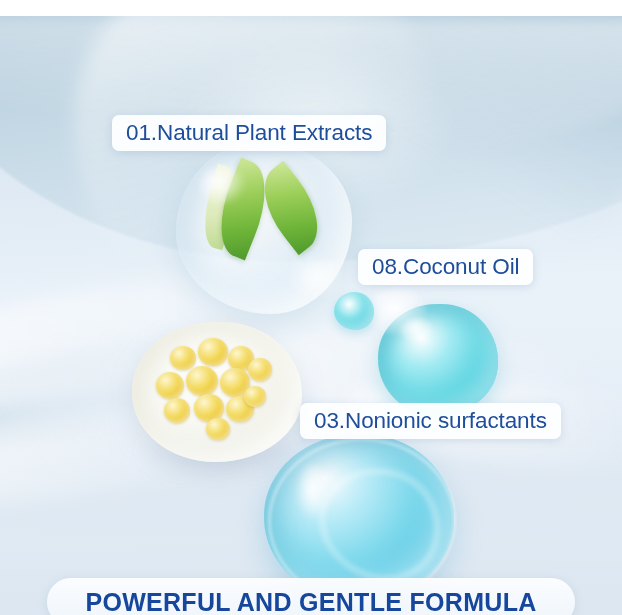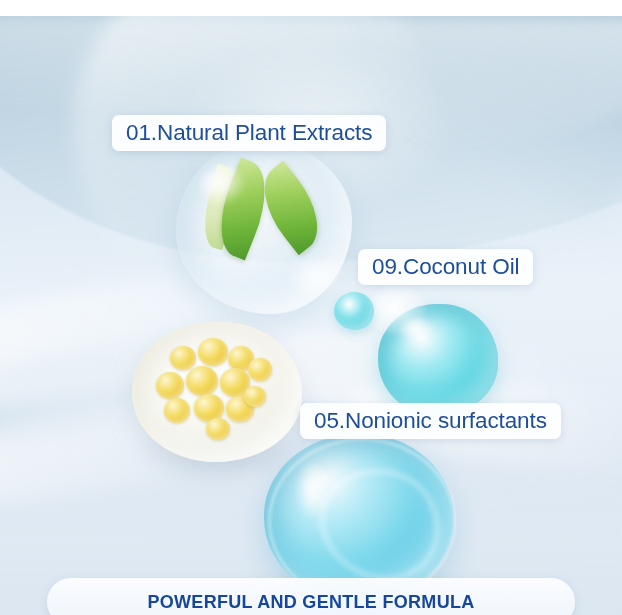--- a/index.html
+++ b/index.html
@@ -294,21 +294,21 @@
     width: 528px; height: 48px;
     display: flex;
     align-items: center;
     justify-content: center;
     background: linear-gradient(180deg, rgba(252,253,255,.97), rgba(240,246,252,.93));
     border-radius: 26px;
     box-shadow: 0 2px 10px rgba(120,155,190,.2);
   }
   .banner-text {
     color: #16479c;
-    font-size: 18px;
+    font-size: 25px;
     font-weight: 700;
     letter-spacing: .3px;
     white-space: nowrap;
   }
 </style>
 </head>
 <body>
 
 <div id="poster">
 
@@ -354,20 +354,20 @@
   <div class="foam-white"></div>
   <div class="droplet-cyan"></div>
   <div class="orb-cyan-hl"></div>
 
   <div class="orb orb-blue"></div>
   <div class="orb-blue-swirl"></div>
   <div class="orb-blue-rim"></div>
   <div class="orb-blue-hl"></div>
 
   <div class="label" id="label-01">01.Natural Plant Extracts</div>
-  <div class="label" id="label-02">09.Coconut Oil</div>
-  <div class="label" id="label-04">05.Nonionic surfactants</div>
+  <div class="label" id="label-02">08.Coconut Oil</div>
+  <div class="label" id="label-04">03.Nonionic surfactants</div>
 
   <div class="banner">
     <span class="banner-text">POWERFUL AND GENTLE FORMULA</span>
   </div>
 
 </div>
 
 </body></html>

